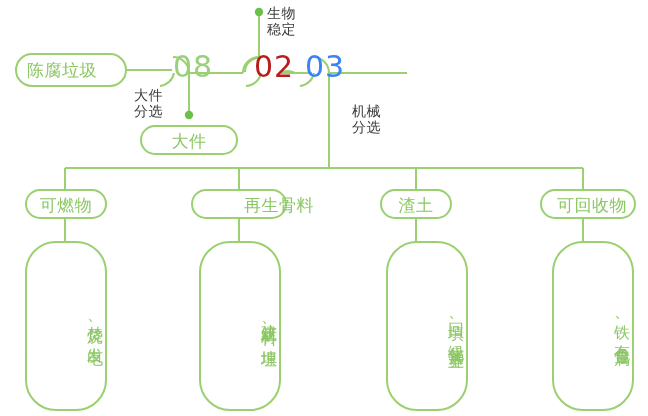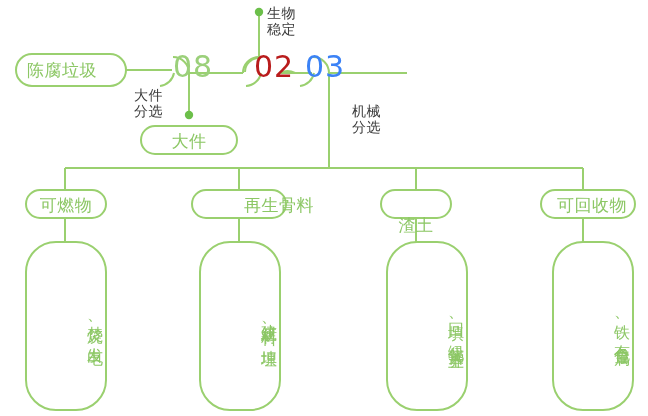--- a/index.html
+++ b/index.html
@@ -132,21 +132,21 @@
 分选</div>
   <div class="lbl step-label" style="left: 267px; top: 6px; color: rgb(58, 58, 58);">生物
 稳定</div>
   <div class="lbl step-label" style="left: 352px; top: 104px; color: rgb(58, 58, 58);">机械
 分选</div>
 
   <div class="lbl pill-text" style="left: 141px; top: 132px; width: 96px; color: rgb(140, 199, 101);">大件</div>
 
   <div class="lbl pill-text" style="left: 26px; top: 196px; width: 80px; color: rgb(140, 199, 101);">可燃物</div>
   <div class="lbl pill-text" style="left: 192px; top: 196px; width: 94px; color: rgb(140, 199, 101); margin-left: 40px;">再生骨料</div>
-  <div class="lbl pill-text" style="left: 381px; top: 196px; width: 70px; color: rgb(140, 199, 101); margin-top: 20px;">渣土</div>
+  <div class="lbl pill-text" style="left: 381px; top: 196px; width: 70px; color: rgb(140, 199, 101);">渣土</div>
   <div class="lbl pill-text" style="left: 541px; top: 196px; width: 102px; color: rgb(140, 199, 101);">可回收物</div>
 
   <div class="box-text" style="left: 26px; top: 242px; width: 80px; height: 168px; color: rgb(140, 199, 101);">焚烧、发电</div>
   <div class="box-text" style="left: 200px; top: 242px; width: 80px; height: 168px; color: rgb(140, 199, 101);">建筑材料、填埋</div>
   <div class="box-text" style="left: 387px; top: 242px; width: 80px; height: 168px; color: rgb(140, 199, 101);">回填、绿化营养土</div>
   <div class="box-text" style="left: 553px; top: 242px; width: 80px; height: 168px; color: rgb(140, 199, 101);">铁、有色金属</div>
 
 </div>
 
 </body></html>

